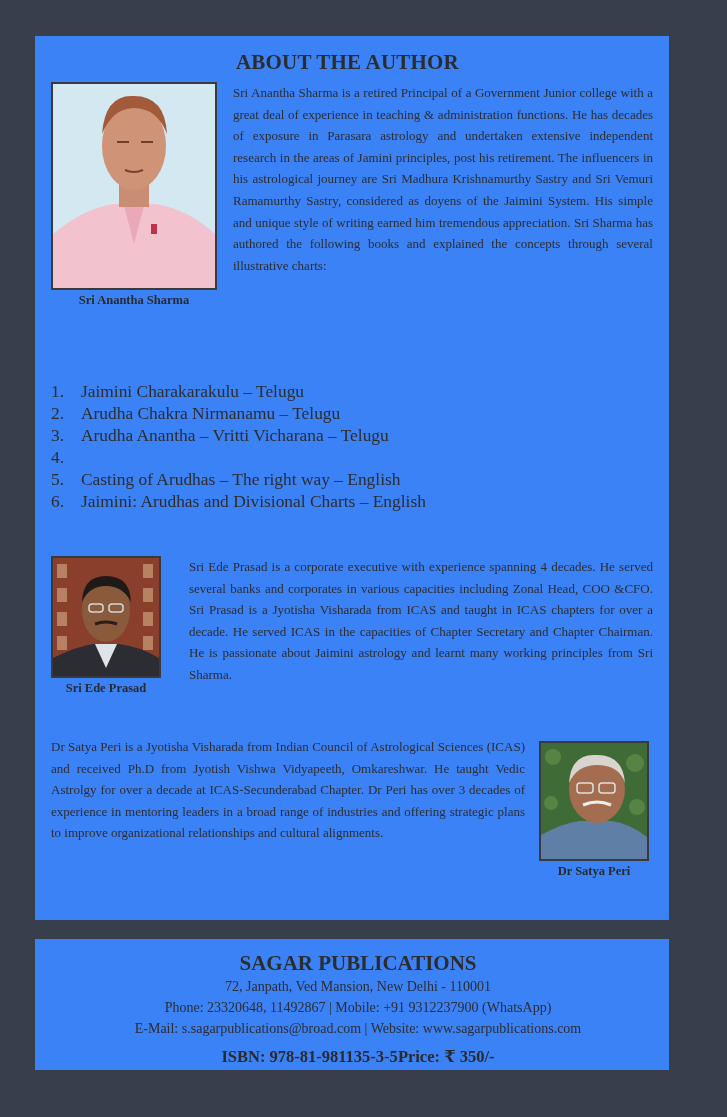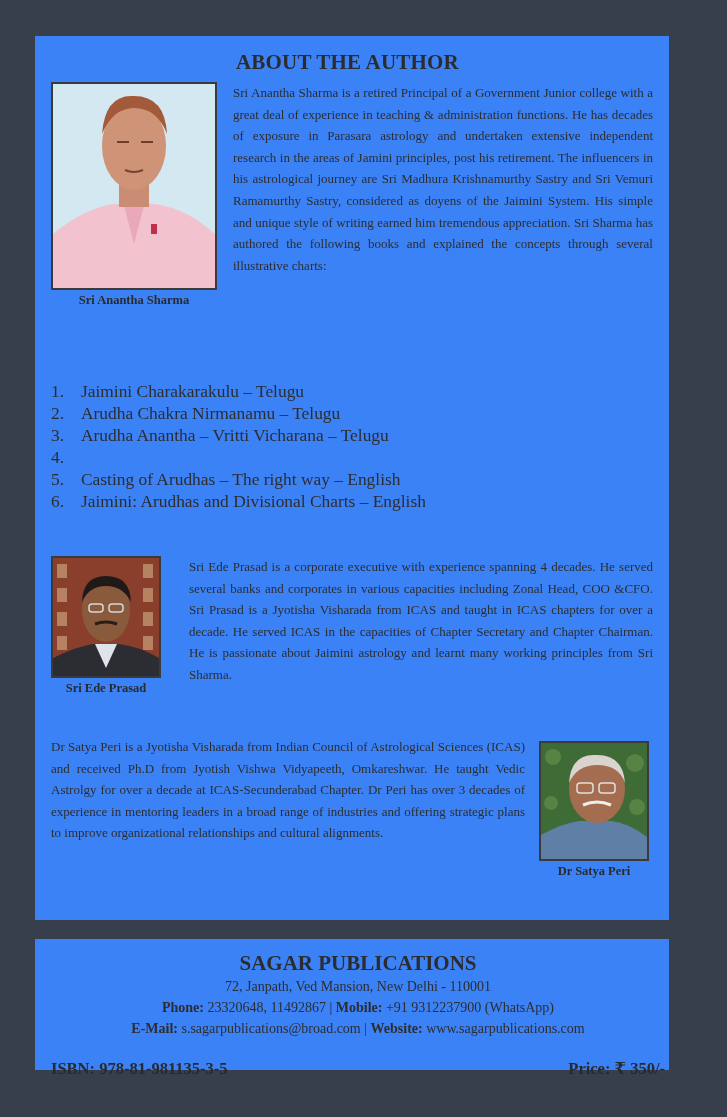--- a/index.html
+++ b/index.html
@@ -64,22 +64,22 @@
 
   
   #peri-block { position: absolute; left: 16px; top: 700px; width: 602px; }
   #peri-photo-frame { float: right; width: 110px; margin: 5px 4px 0 14px; }
   #peri-photo { width: 110px; height: 120px; background: #3f6a34; }
 
   
   #pub-panel { text-align: center; }
   #pub-name { font-size: 21px; font-weight: bold; margin-top: 0; color: #2c2c2e; }
   .pub-line { font-size: 14px; line-height: 21px; color: #2d2d30; white-space: nowrap; }
-  .pub-line b { font-weight: bold; }
-  #pub-bottom { display: flex; justify-content: space-between; font-size: 16.5px; font-weight: bold; margin-top: 20px; }
+  .pub-line b { font-weight: normal; }
+  #pub-bottom { display: flex; justify-content: center; font-size: 16.5px; font-weight: bold; margin-top: 8px; }
 </style>
 </head>
 <body>
 
 <div class="panel" id="main-panel">
 
   <h2 id="author-heading">ABOUT THE AUTHOR</h2>
 
   <div id="author-block">
     <div class="photo-frame" id="author-photo-frame">

